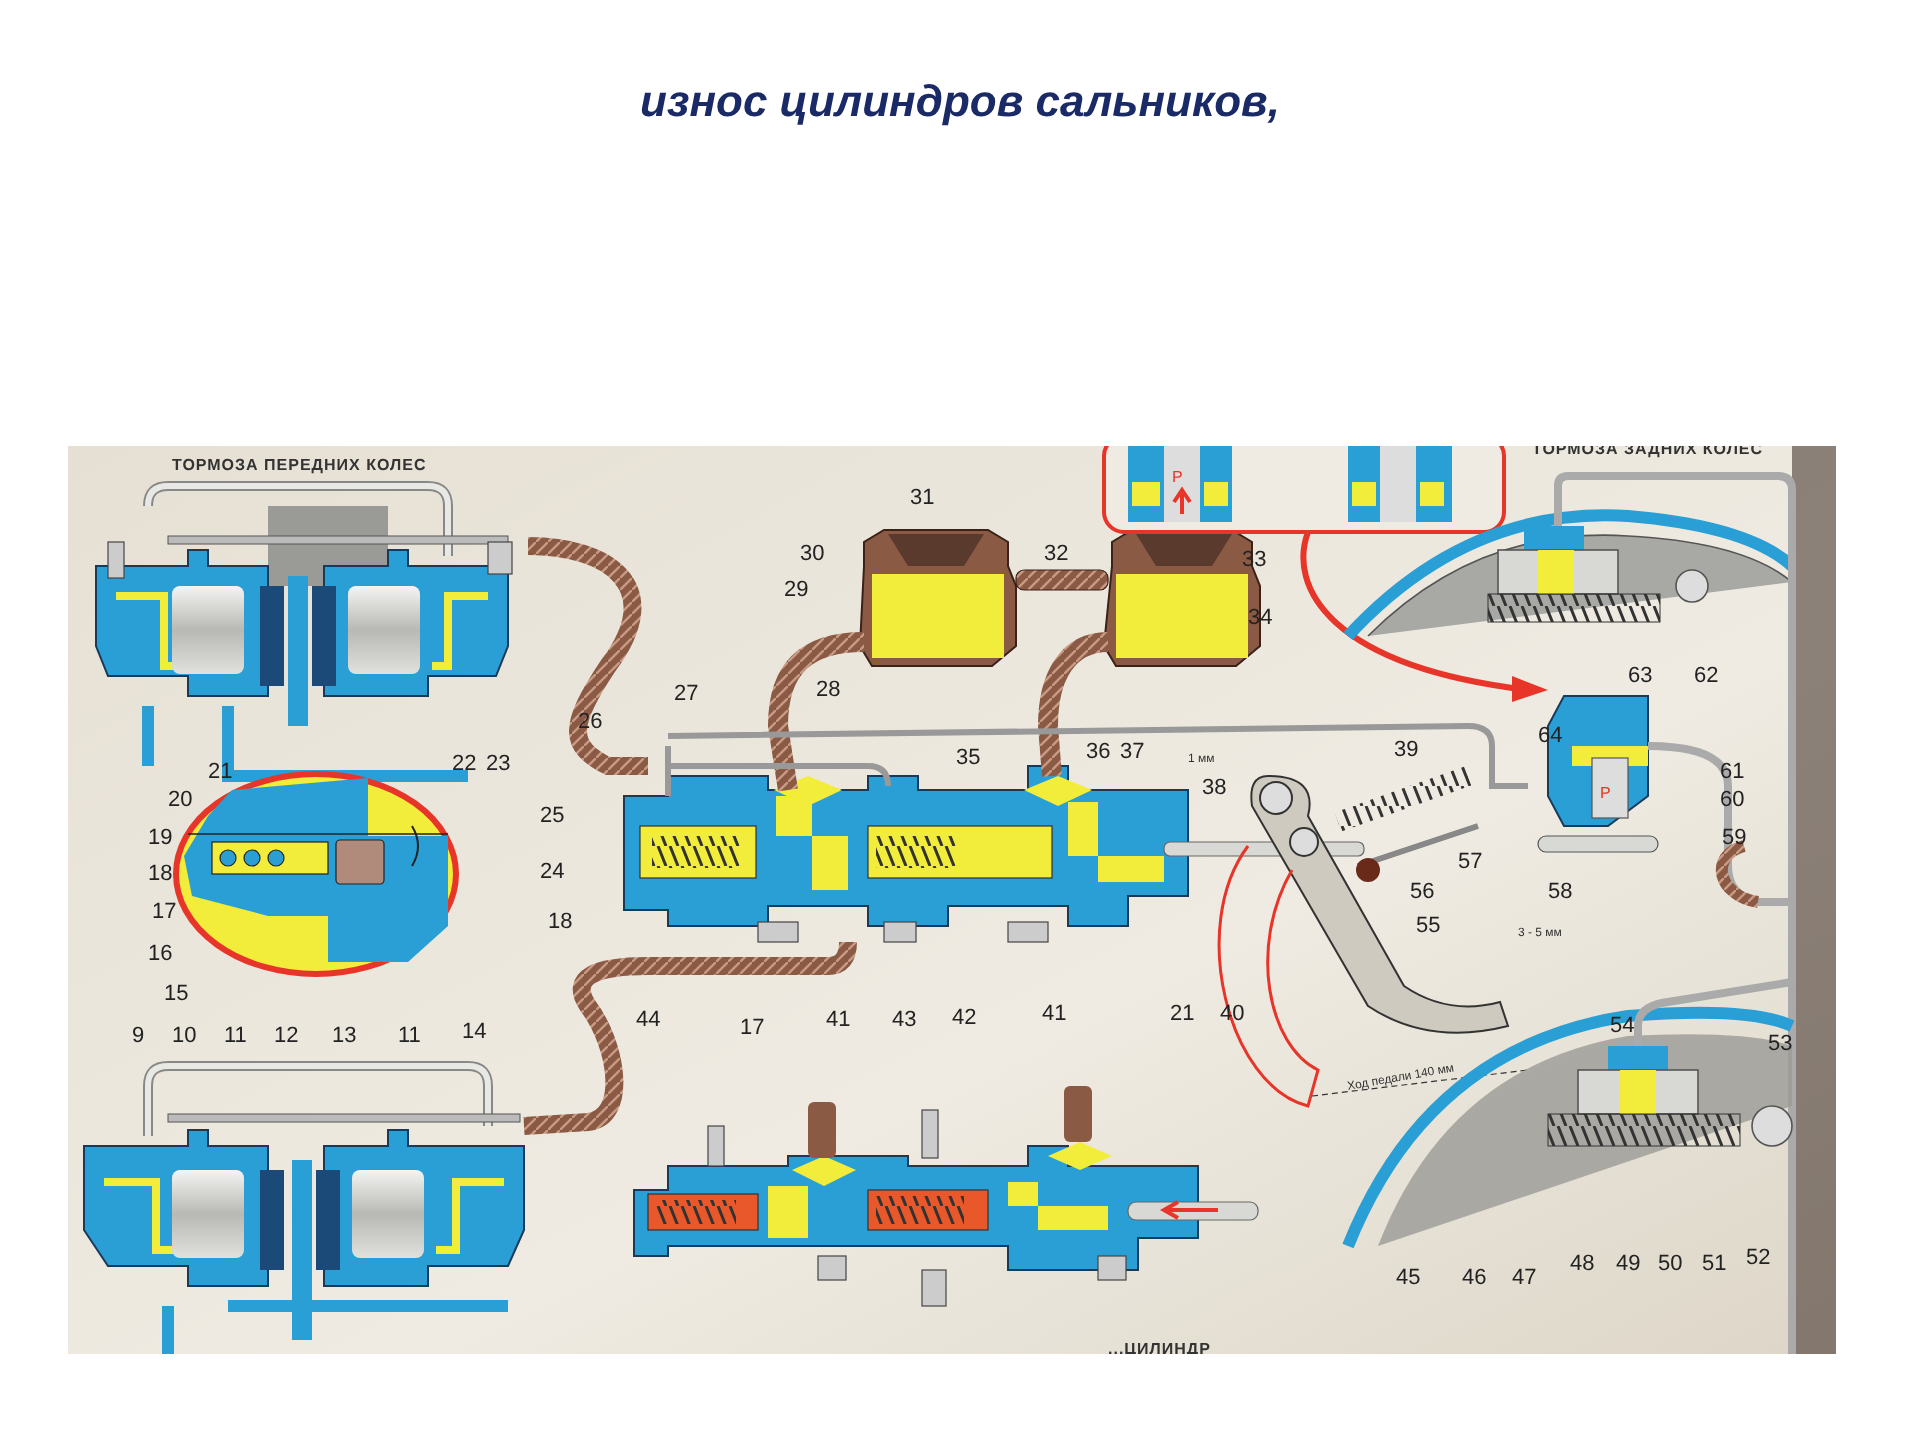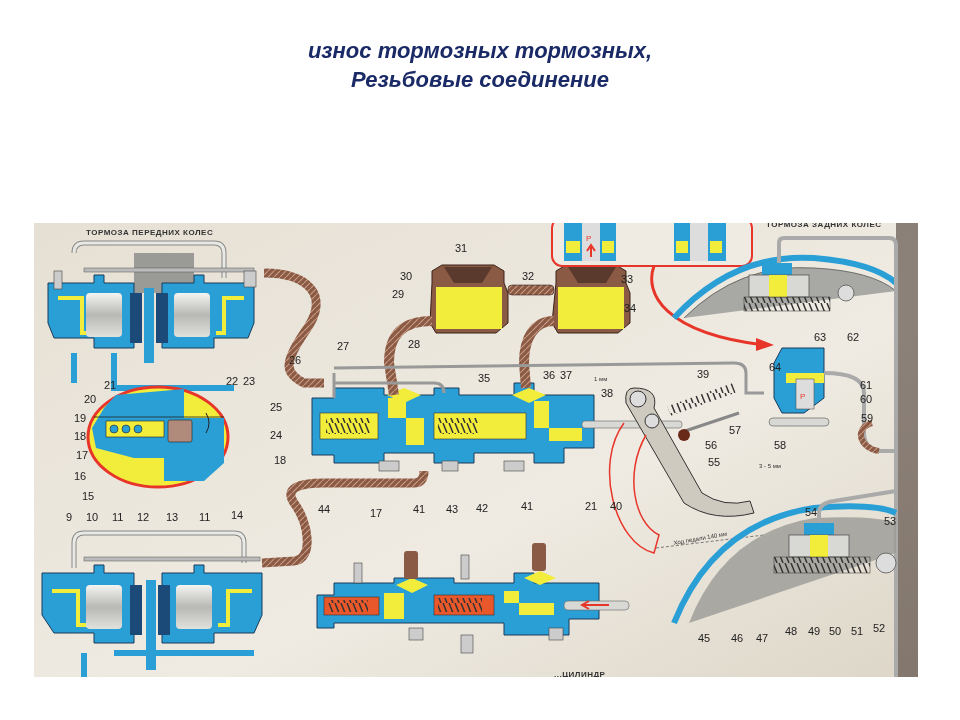--- a/index.html
+++ b/index.html
@@ -9,22 +9,21 @@
   .photo { position:absolute; left:34px; top:223px; width:884px; height:454px; overflow:hidden; background:#ece7dc; }
   .photo svg { position:absolute; left:0; top:0; }
   .lbl { font-family:"Liberation Sans", sans-serif; font-size:11px; fill:#222; }
   .cap { font-family:"Liberation Sans", sans-serif; font-size:8px; font-weight:bold; fill:#333; letter-spacing:0.5px; }
   .tiny { font-family:"Liberation Sans", sans-serif; font-size:6px; fill:#333; }
 </style>
 </head>
 <body>
 
 <div class="slide-title">
-  <div>износ тормозных тормозных,</div>
-  <div>Резьбовые соединение</div>
+  <div>износ цилиндров сальников,</div>
 </div>
 
 <div class="photo">
   <svg width="884" height="454" viewBox="0 0 884 454" xmlns="http://www.w3.org/2000/svg">
     <defs>
       <linearGradient id="paper" x1="0" y1="0" x2="1" y2="1">
         <stop offset="0" stop-color="#e6e0d4"></stop>
           <stop offset="0.6" stop-color="#efebe2"></stop>
           <stop offset="1" stop-color="#ddd6c8"></stop>
       </linearGradient>

